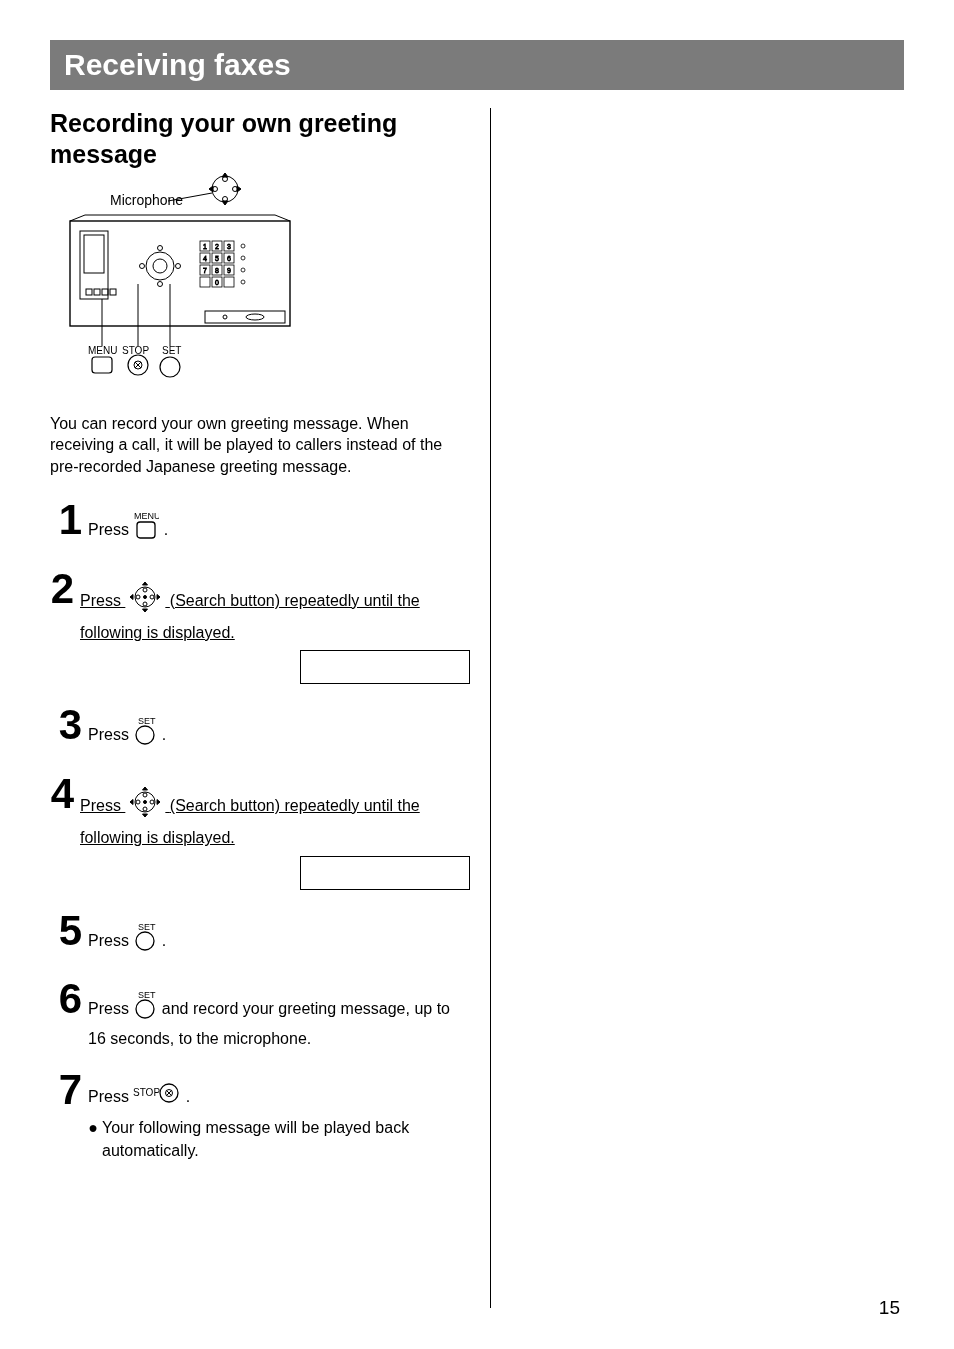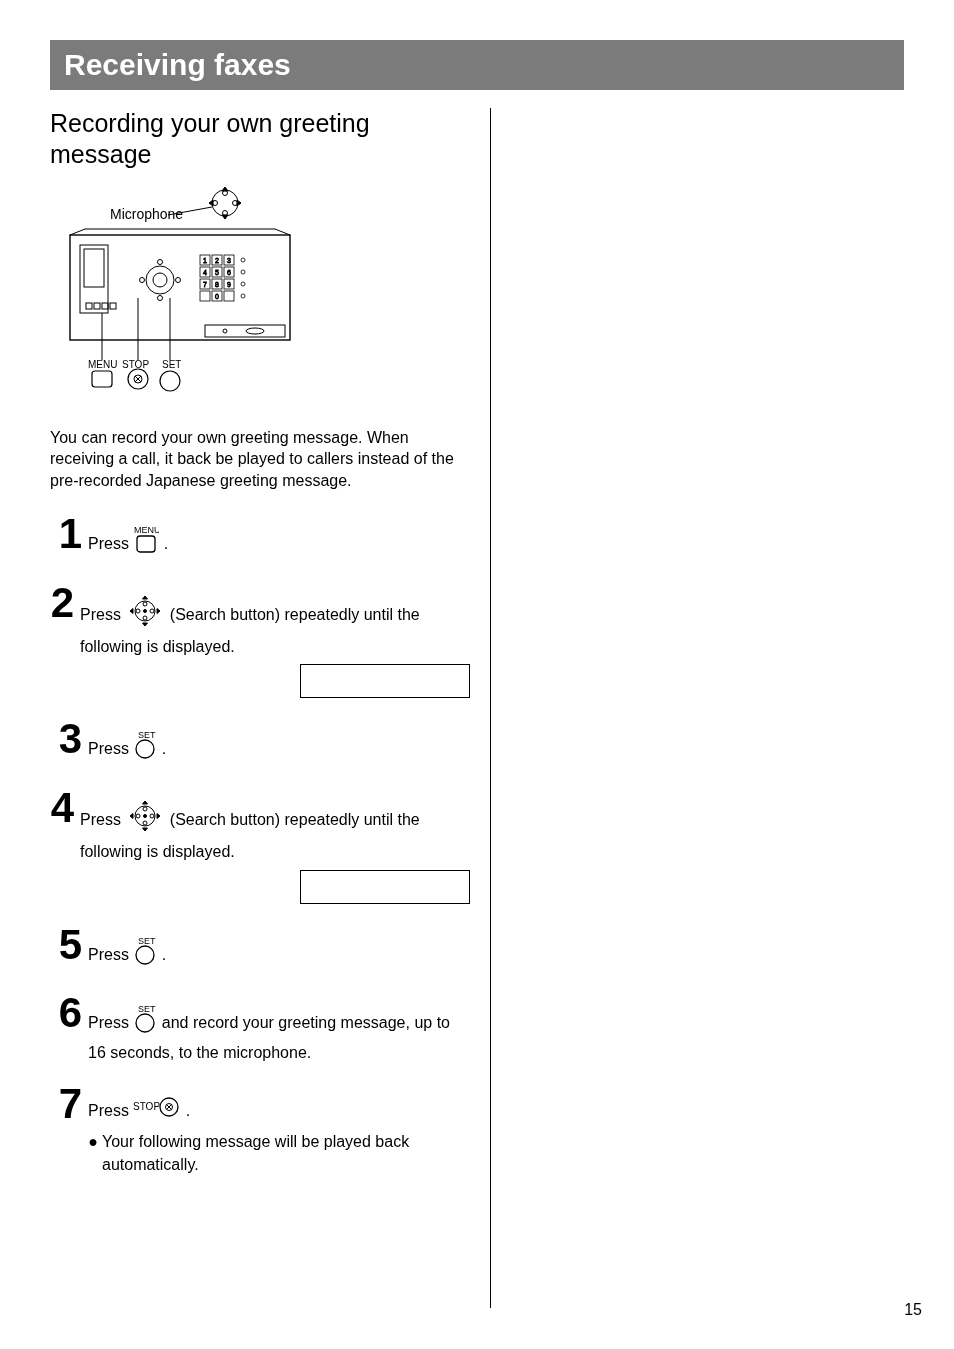--- a/index.html
+++ b/index.html
@@ -6,33 +6,33 @@
   html, body { width: 954px; height: 1349px; background: #fff; font-family: Arial, Helvetica, sans-serif; color: #000; }
   .page { width: 954px; height: 1349px; position: relative; padding: 40px 50px 0 50px; }
   .title-bar {
     background: #7b7b7b; color: #fff; font-size: 30px; font-weight: bold;
     padding: 8px 14px; margin-bottom: 18px;
   }
   .columns { display: flex; }
   .col-left { width: 440px; padding-right: 20px; }
   .col-divider { width: 1px; background: #000; height: 1200px; }
   .col-right { flex: 1; padding-left: 20px; }
-  h2.section { font-size: 25px; font-weight: normal; line-height: 1.25; margin-bottom: 14px; }
+  h2.section { font-size: 25px; font-weight: bold; line-height: 1.25; }
   .device-wrap { text-align: left; margin: 0 0 18px 0; }
   .device-wrap svg { display: inline-block; }
   .intro { font-size: 16px; line-height: 1.35; margin-bottom: 22px; }
   .step { display: flex; align-items: flex-start; margin-bottom: 18px; }
   .step-num { font-size: 42px; font-weight: bold; font-family: Arial, Helvetica, sans-serif; width: 32px; text-align: right; margin-right: 6px; line-height: 1; }
   .step-body { flex: 1; font-size: 16px; line-height: 1.4; padding-top: 14px; }
-  .step-body .line { margin-bottom: 4px; }
+  .step-body .line { margin-bottom: 4px; text-decoration: underline; }
   .inline-icon { display: inline-block; vertical-align: middle; position: relative; top: -2px; }
   .display-box { border: 1px solid #000; width: 170px; height: 34px; margin: 6px 0 2px 220px; }
   .bullet-line { display: flex; margin-top: 4px; }
   .bullet-dot { width: 10px; text-align: center; }
-  .page-num { position: absolute; bottom: 30px; right: 32px; font-size: 16px; }
+  .page-num { position: absolute; bottom: 30px; right: 54px; font-size: 19px; }
 </style>
 </head>
 <body>
 
 <div class="page">
 
   <div class="title-bar">
     <span>Receiving faxes</span>
   </div>
 
@@ -124,21 +124,21 @@
           <circle cx="88" cy="194" r="10" fill="none" stroke="#000" stroke-width="1.2"></circle>
           <circle cx="88" cy="194" r="4" fill="none" stroke="#000"></circle>
           <line x1="85" y1="191" x2="91" y2="197" stroke="#000"></line>
           <line x1="91" y1="191" x2="85" y2="197" stroke="#000"></line>
 
           <text x="112" y="183" font-size="10" font-family="Arial">SET</text>
           <circle cx="120" cy="196" r="10" fill="none" stroke="#000" stroke-width="1.2"></circle>
         </svg>
       </div>
 
-      <p class="intro">You can record your own greeting message. When receiving a call, it back be played to callers instead of the pre-recorded Japanese greeting message.</p>
+      <p class="intro">You can record your own greeting message. When receiving a call, it will be played to callers instead of the pre-recorded Japanese greeting message.</p>
 
       <div class="step">
         <div class="step-num">1</div>
         <div class="step-body">
           <span>Press </span>
           <span class="inline-icon">
             <svg width="26" height="30" viewBox="0 0 26 30">
                 <text x="1" y="8" font-size="9" font-family="Arial">MENU</text>
                 <rect x="4" y="11" width="18" height="16" rx="3" fill="none" stroke="#000" stroke-width="1.3"></rect>
               </svg>

